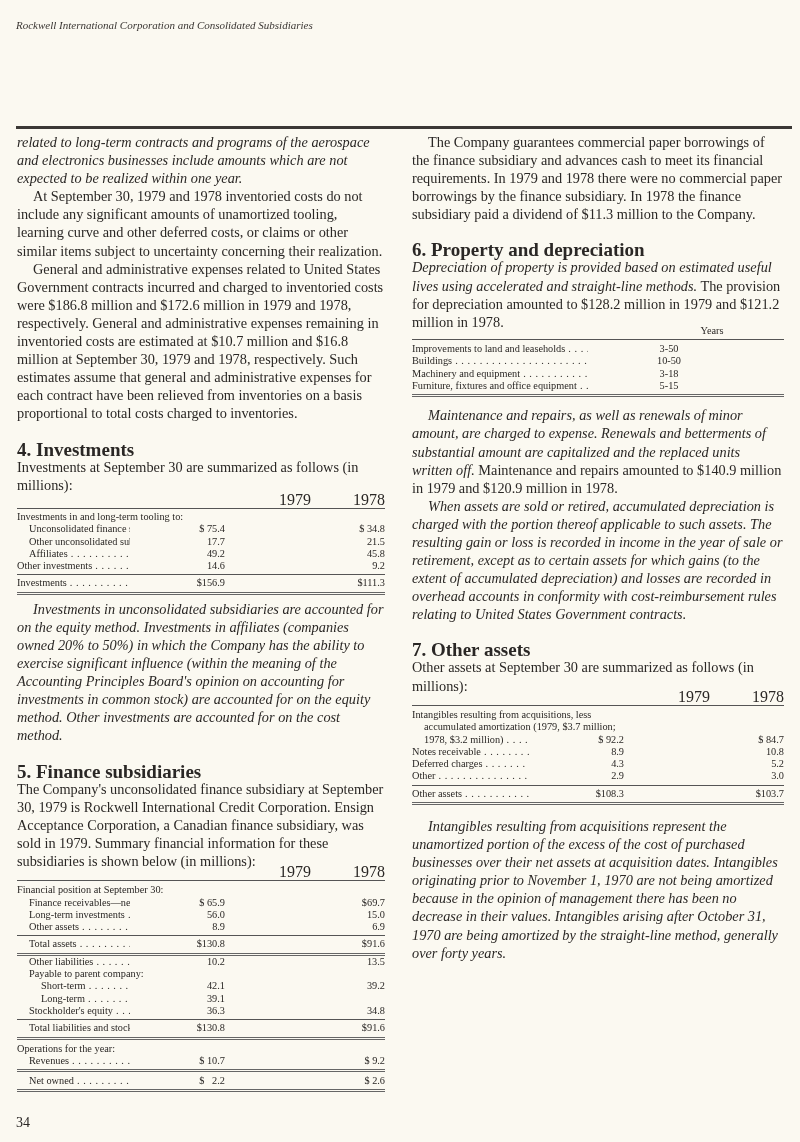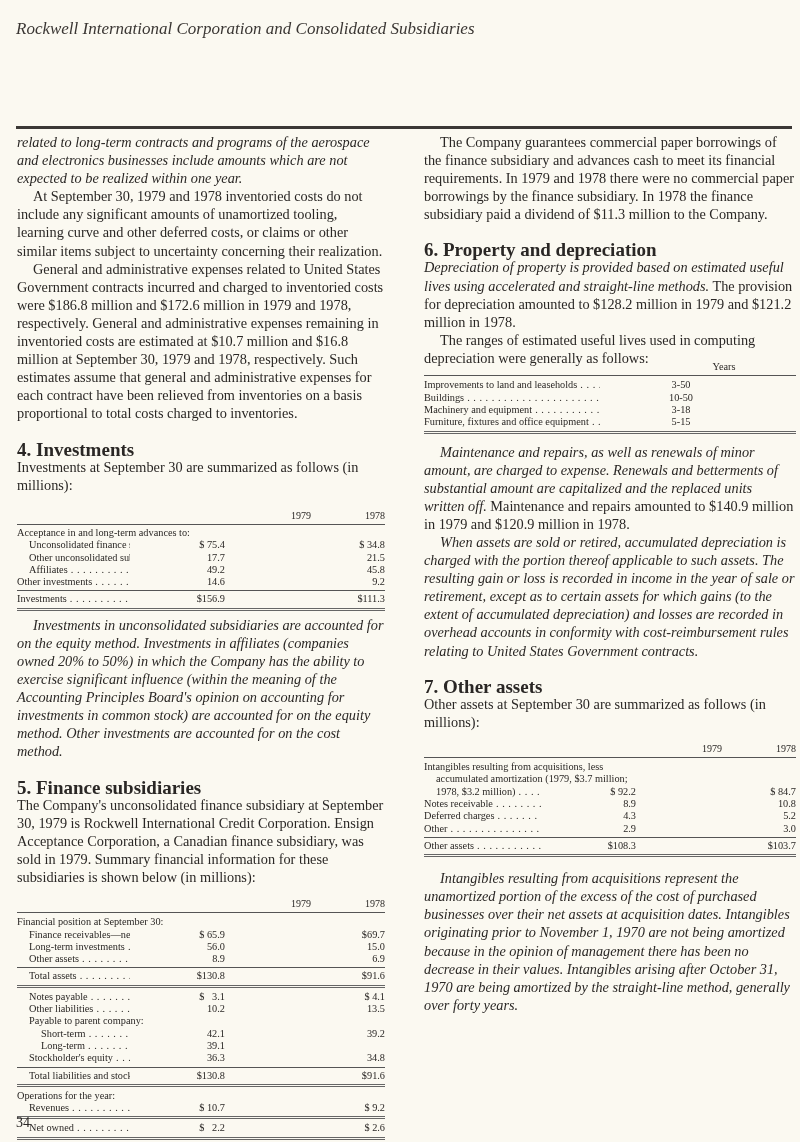--- a/index.html
+++ b/index.html
@@ -5,29 +5,29 @@
   html, body { margin:0; padding:0; }
   body {
     width:800px; height:1142px; overflow:hidden;
     background:#fbf9f1;
     color:#2a2725;
     font-family:"Liberation Serif", "DejaVu Serif", serif;
     position:relative;
   }
   .running-head {
     position:absolute; left:16px; top:19px;
-    font-style:italic; font-size:17px; color:#3a3633;
+    font-style:italic; font-size:11px; color:#3a3633;
   }
   .top-rule {
     position:absolute; left:16px; right:8px; top:126px;
     height:3px; background:#3b3836;
   }
   .col { position:absolute; top:133px; }
   .col-left { left:17px; width:368px; }
-  .col-right { left:424px; width:372px; }
+  .col-right { left:412px; width:372px; }
   p { margin:0; font-size:14.3px; line-height:18.1px; text-align:left; }
   p.indent { text-indent:16px; }
   .it { font-style:italic; }
   h3 { margin:0; font-size:19px; font-weight:bold; line-height:17px; }
   .gap-m { height:18px; }
 
   
   .tbl { width:368px; font-size:10.3px; line-height:12.3px; }
   .tbl .hdr { display:flex; justify-content:flex-end; border-bottom:1px solid #555; padding-bottom:2px; }
   .tbl .row { display:flex; align-items:baseline;gap:43px; }
@@ -36,21 +36,21 @@
     content:" . . . . . . . . . . . . . . . . . . . . . . . . . . . . . . . . . . . . . . . . . . . . . . . . . . . .";
     letter-spacing:0.5px;
   }
   .tbl .v { width:52px; text-align:right; flex:none; }
   .tbl .v2 { width:52px; text-align:right; flex:none; }
   .tbl .gutter { width:22px; flex:none; }
   .ind1 { padding-left:12px; }
   .ind2 { padding-left:24px; }
   .sep-top { border-top:1px solid #555; margin-top:2px; padding-top:2px; }
   .double-bot { border-bottom:3px double #666; padding-bottom:2px; }
-  .hdr .yr { font-size:10px;margin-top:16px; }
+  .hdr .yr { font-size:16px; }
   .yrs-col { width:76px; text-align:center; flex:none; }
   .page-num {
     position:absolute; left:16px; top:1115px; font-size:14px;
   }
 </style>
 </head>
 <body>
 
 <div class="running-head">Rockwell International Corporation and Consolidated Subsidiaries</div>
 <div class="top-rule"></div>
@@ -65,21 +65,21 @@
   <div class="tbl" style="font-size:10.3px;">
     <div style="display:flex; align-items:flex-end;">
       <p style="flex:1; font-size:14.3px;">Investments at September 30 are summarized as follows (in millions):</p>
     </div>
     <div class="hdr">
       <span class="v yr">1979</span>
       <span class="gutter"></span>
       <span class="v2 yr">1978</span>
     </div>
     <div class="row" style="margin-top:2px;">
-        <span class="lbl">Acceptance in and long-term advances to:</span>
+        <span class="lbl">Investments in and long-term tooling to:</span>
       </div>
     <div class="row">
         <span class="lbl dots ind1">Unconsolidated finance subsidiary (Note 5)</span>
         <span class="v">$ 75.4</span>
         <span class="gutter"></span>
         <span class="v2">$ 34.8</span>
       </div>
     <div class="row">
         <span class="lbl dots ind1">Other unconsolidated subsidiaries</span>
         <span class="v">17.7</span>
@@ -137,26 +137,20 @@
         <span class="v">8.9</span>
         <span class="gutter"></span>
         <span class="v2">6.9</span>
       </div>
     <div class="row sep-top double-bot">
         <span class="lbl dots ind1">Total assets</span>
         <span class="v">$130.8</span>
         <span class="gutter"></span>
         <span class="v2">$91.6</span>
       </div>
-    <div class="row" style="margin-top:3px;">
-        <span class="lbl dots ind1">Notes payable</span>
-        <span class="v" style="white-space:pre;">$   3.1</span>
-        <span class="gutter"></span>
-        <span class="v2">$ 4.1</span>
-      </div>
     <div class="row">
         <span class="lbl dots ind1">Other liabilities</span>
         <span class="v">10.2</span>
         <span class="gutter"></span>
         <span class="v2">13.5</span>
       </div>
     <div class="row">
         <span class="lbl ind1">Payable to parent company:</span>
       </div>
     <div class="row">
@@ -200,21 +194,20 @@
       </div>
   </div>
 </div>
 
 <div class="col col-right">
   <p class="indent">The Company guarantees commercial paper borrowings of the finance subsidiary and advances cash to meet its financial requirements. In 1979 and 1978 there were no commercial paper borrowings by the finance subsidiary. In 1978 the finance subsidiary paid a dividend of $11.3 million to the Company.</p>
 
   <div class="gap-m"></div>
   <h3>6. Property and depreciation</h3>
   <p><span class="it">Depreciation of property is provided based on estimated useful lives using accelerated and straight-line methods.</span><span> The provision for depreciation amounted to $128.2 million in 1979 and $121.2 million in 1978.</span></p>
-  <p class="indent">The ranges of estimated useful lives used in computing depreciation were generally as follows:</p>
   <div class="tbl" style="width:372px;">
     <div class="hdr" style="justify-content:flex-start; margin-top:-6px;">
       <span style="flex:1"></span>
       <span class="yrs-col">Years</span>
       <span style="width:34px;"></span>
     </div>
     <div class="row" style="margin-top:3px;">
         <span class="lbl dots">Improvements to land and leaseholds</span>
         <span class="yrs-col">3-50</span>
         <span style="width:34px;"></span>

